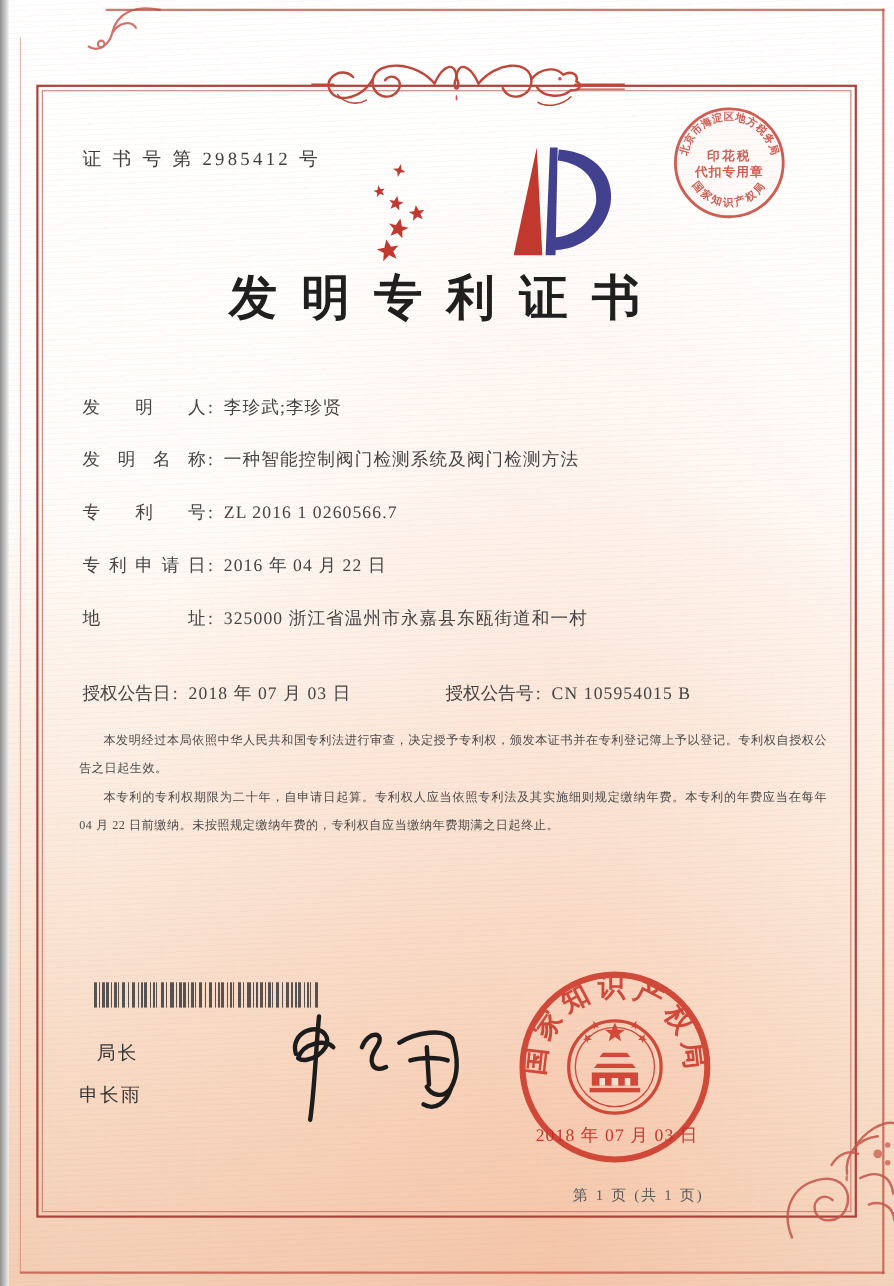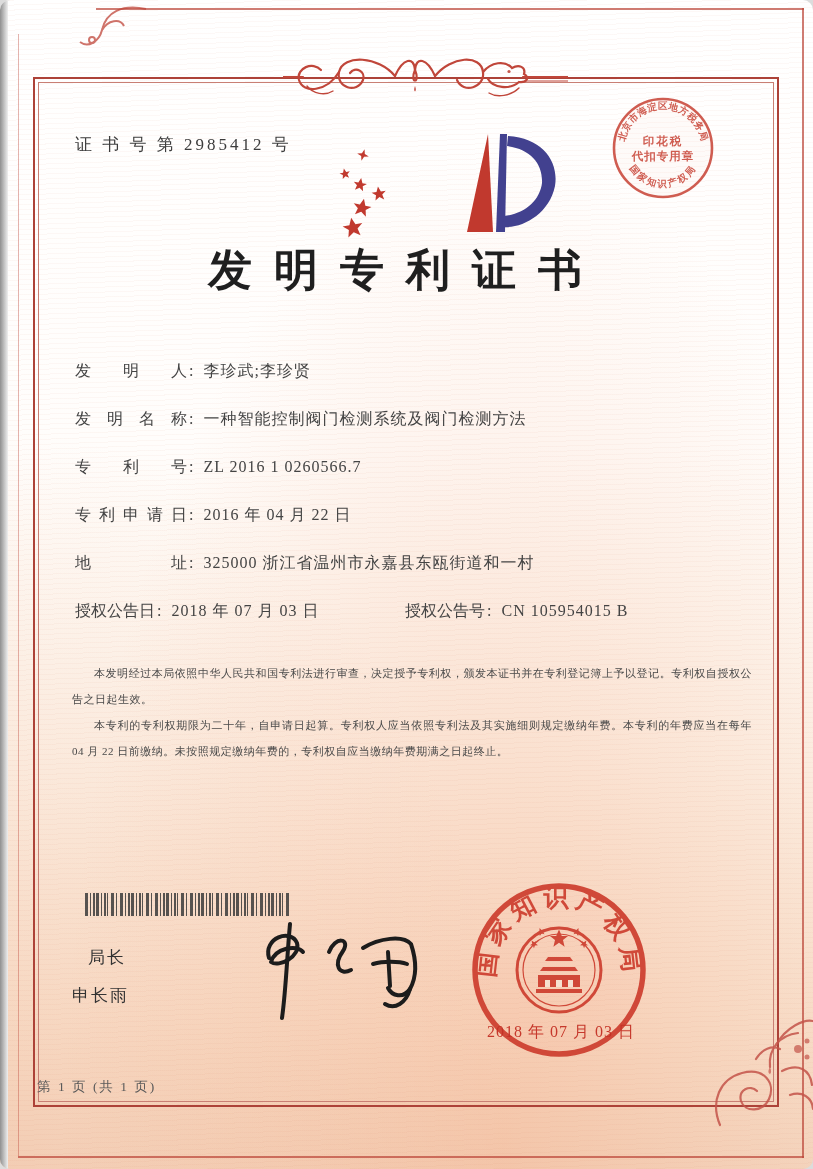--- a/index.html
+++ b/index.html
@@ -6,58 +6,57 @@
   * { margin:0; padding:0; box-sizing:border-box; }
   html,body { background:#dcdcdc; }
   .page {
     position:relative; width:813px; height:1169px; margin:0 auto; overflow:hidden;
     font-family:"Liberation Serif","DejaVu Serif",serif; color:#3f3f3f;
     background:
       repeating-linear-gradient(178deg, rgba(214,120,90,0.05) 0 1px, rgba(255,255,255,0) 1px 5px),
       radial-gradient(ellipse at 62% 98%, rgba(242,150,105,0.30), rgba(242,150,105,0) 62%),
       radial-gradient(ellipse at 0% 100%, rgba(240,160,120,0.22), rgba(240,160,120,0) 45%),
       linear-gradient(180deg, #ffffff 0%, #fffdfb 38%, #fcf1e6 66%, #f8e2cf 88%, #f4d9c4 100%);
-    border-radius: 10px;
   }
   .scan-edge { position:absolute; left:0; top:0; width:8px; height:1169px;
     background:linear-gradient(90deg,#8f8f8f,#c9c9c9 60%,#efefef); }
   .oline { position:absolute; background:none; }
   .oline.top    { left:96px;  top:8px;    width:708px; border-top:2px solid rgba(187,68,56,.7); }
   .oline.right  { left:802px; top:8px;    height:1150px; border-left:2px solid rgba(187,68,56,.7); }
   .oline.bottom { left:18px;  top:1156px; width:786px; border-top:2px solid rgba(187,68,56,.7); }
   .oline.left   { left:18px;  top:34px;   height:1122px; border-left:1px solid rgba(187,68,56,.4); }
   .frame { position:absolute; left:33px; top:77px; width:746px; height:1030px;
     border:2.5px solid #ad4238; }
   .frame-inner { position:absolute; inset:3px; border:1px solid #c97f74; }
   .svgdec { position:absolute; }
   .cert-no { position:absolute; left:75px; top:133px; font-size:17px; letter-spacing:3px; color:#3c3c3c; }
   .title { position:absolute; left:33px; top:241px; width:746px; text-align:center;
     font-size:44px; font-weight:bold; letter-spacing:22px; color:#1f1f1f; }
   .fields { position:absolute; left:75px; top:360px; width:676px; font-size:16px; color:#444; }
   .frow { height:48px; line-height:22px; }
   .flabel { display:inline-block; width:112px; text-align:justify; text-align-last:justify; vertical-align:top; }
   .fcolon { display:inline-block; margin:0 10px 0 2px; }
   .fvalue { letter-spacing:1px; }
-  .grant-row { position:relative; height:24px; line-height:22px; margin-top:0; }
+  .grant-row { position:relative; height:24px; line-height:22px; margin-top:20px; }
   .grant-right { position:absolute; left:330px; top:0; }
   .paras { position:absolute; left:72px; top:660px; width:680px; font-size:11px;
     line-height:26px; color:#4a4a4a; text-align:justify; }
   .paras p { text-indent:2em; letter-spacing:0.5px; }
   .barcode { position:absolute; left:85px; top:893px; width:205px; height:23px; opacity:.85;
     background:repeating-linear-gradient(90deg,
       #3a3a3a 0 3px,  transparent 3px 5px,  #3a3a3a 5px 6px,  transparent 6px 8px,
       #3a3a3a 8px 10px, transparent 10px 11px, #3a3a3a 11px 14px, transparent 14px 16px,
       #3a3a3a 16px 17px, transparent 17px 19px, #3a3a3a 19px 21px, transparent 21px 22px,
       #3a3a3a 22px 23px, transparent 23px 26px, #3a3a3a 26px 29px, transparent 29px 31px,
       #3a3a3a 31px 32px, transparent 32px 35px); }
   .director-title { position:absolute; left:88px; top:946px; font-size:17px; letter-spacing:2px; color:#333; }
   .director-name  { position:absolute; left:72px; top:984px; font-size:17px; letter-spacing:2px; color:#333; }
   .seal-date { position:absolute; left:487px; top:1022px; font-size:16px; letter-spacing:1px;
     color:#c43125; opacity:.95; }
-  .footer { position:absolute; left:37px; top:1078px; width:624px; text-align:left;
+  .footer { position:absolute; left:16px; top:1078px; width:624px; text-align:right;
     font-size:13.5px; letter-spacing:2px; color:#5a5a5a; }
 </style>
 </head>
 <body>
 
 <div class="page">
 
   <div class="scan-edge"></div>
   <div class="oline top"></div>
   <div class="oline right"></div>

